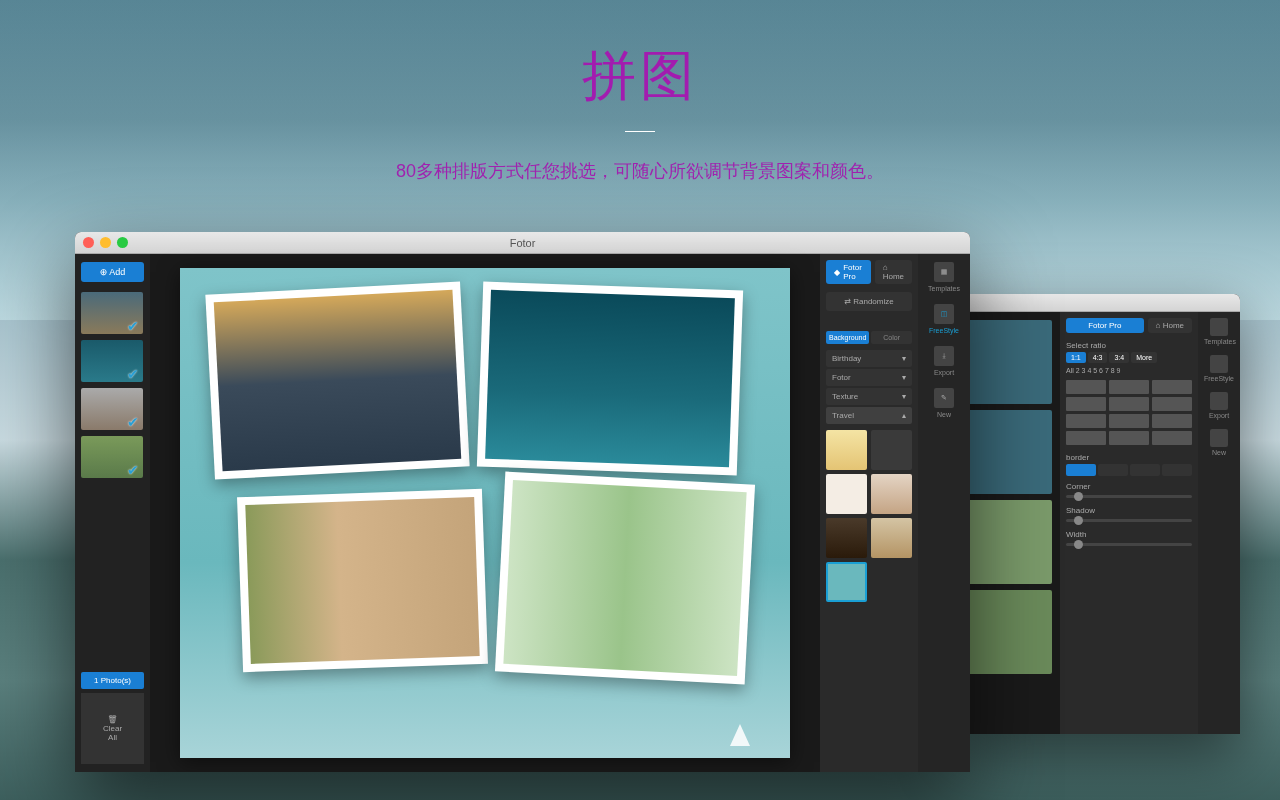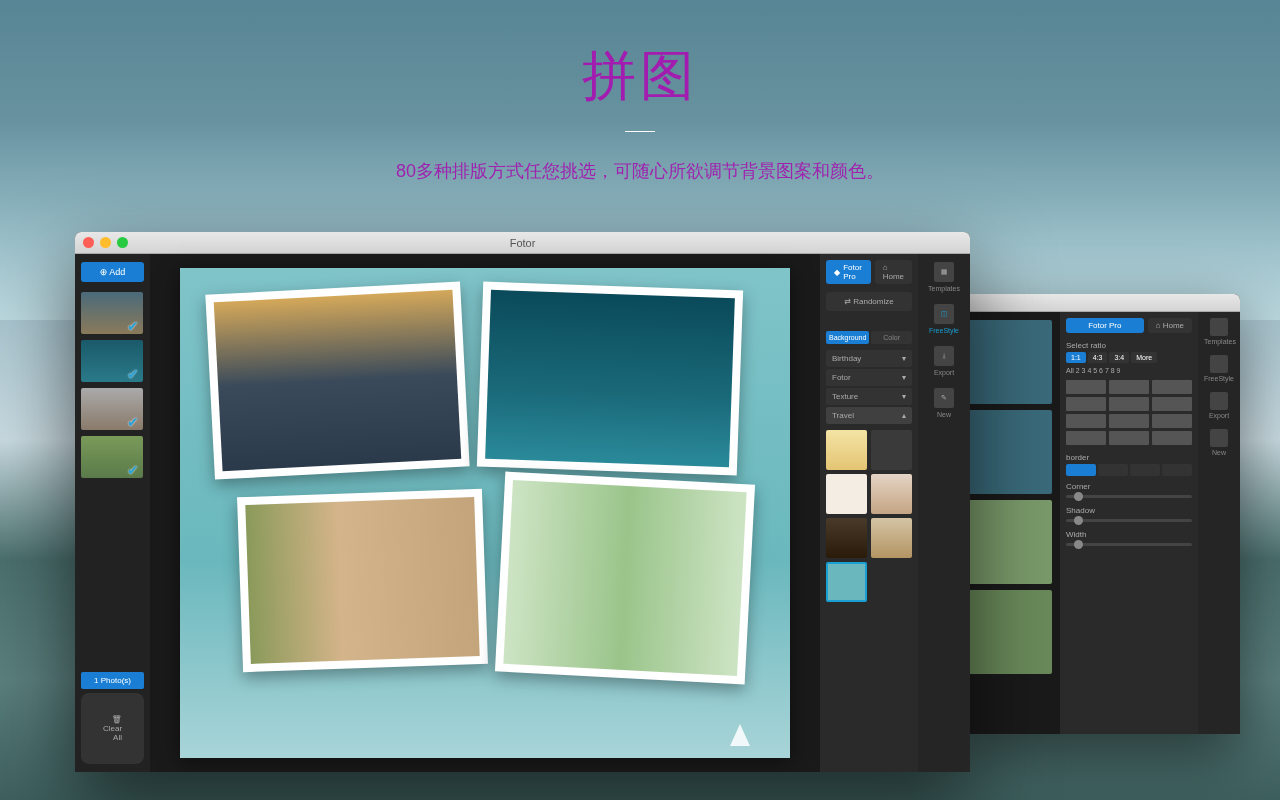--- a/index.html
+++ b/index.html
@@ -53,21 +53,21 @@
 .left{width:75px;background:#222;padding:8px 6px;display:flex;flex-direction:column}
 .add-btn{background:#1a7fd4;color:#fff;font-size:9px;padding:5px;border-radius:3px;text-align:center;margin-bottom:10px;cursor:pointer}
 .thumb{width:62px;height:42px;border-radius:2px;margin-bottom:6px;position:relative;cursor:pointer}
 .thumb.t1{background:linear-gradient(#4a6a7a,#8a7a5a)}
 .thumb.t2{background:linear-gradient(#1a5a6a,#2a7a8a)}
 .thumb.t3{background:linear-gradient(#aaa,#8a7a6a)}
 .thumb.t4{background:linear-gradient(#7a9a5a,#5a7a4a)}
 .check{position:absolute;right:2px;bottom:2px;width:14px;height:14px;color:#2a9fd4;font-size:14px;text-shadow:0 0 2px #fff}
 .left-bottom{margin-top:auto}
 .count-btn{background:#1a7fd4;color:#fff;font-size:8px;padding:4px;text-align:center;border-radius:2px;margin-bottom:4px}
-.clear-btn{background:#333;color:#aaa;font-size:8px;padding:22px;text-align:right;border-radius:8px;cursor:pointer}
+.clear-btn{background:#333;color:#aaa;font-size:8px;padding:22px;text-align:center;border-radius:0;cursor:pointer}
 
 
 .canvas{flex:1;background:#1a1a1a;display:flex;align-items:flex-start;justify-content:center;padding:14px}
 .collage{width:610px;height:490px;background:linear-gradient(180deg,#7fc4c9 0%,#6ab8bd 60%,#a8d4d8 100%);position:relative;box-shadow:0 4px 20px rgba(0,0,0,.5)}
 .photo{position:absolute;background:#fff;padding:8px 8px 8px 8px;box-shadow:0 6px 16px rgba(0,0,0,.35)}
 .photo .img{width:100%;height:100%}
 .p1{top:20px;left:30px;width:255px;height:185px;transform:rotate(-3deg)}
 .p1 .img{background:linear-gradient(180deg,#d4a85a 0%,#3a4a5a 50%,#2a3a4a 100%)}
 .p2{top:18px;left:300px;width:260px;height:185px;transform:rotate(2deg)}
 .p2 .img{background:linear-gradient(180deg,#0a4a5a 0%,#1a6a7a 60%,#2a8a9a 100%)}

